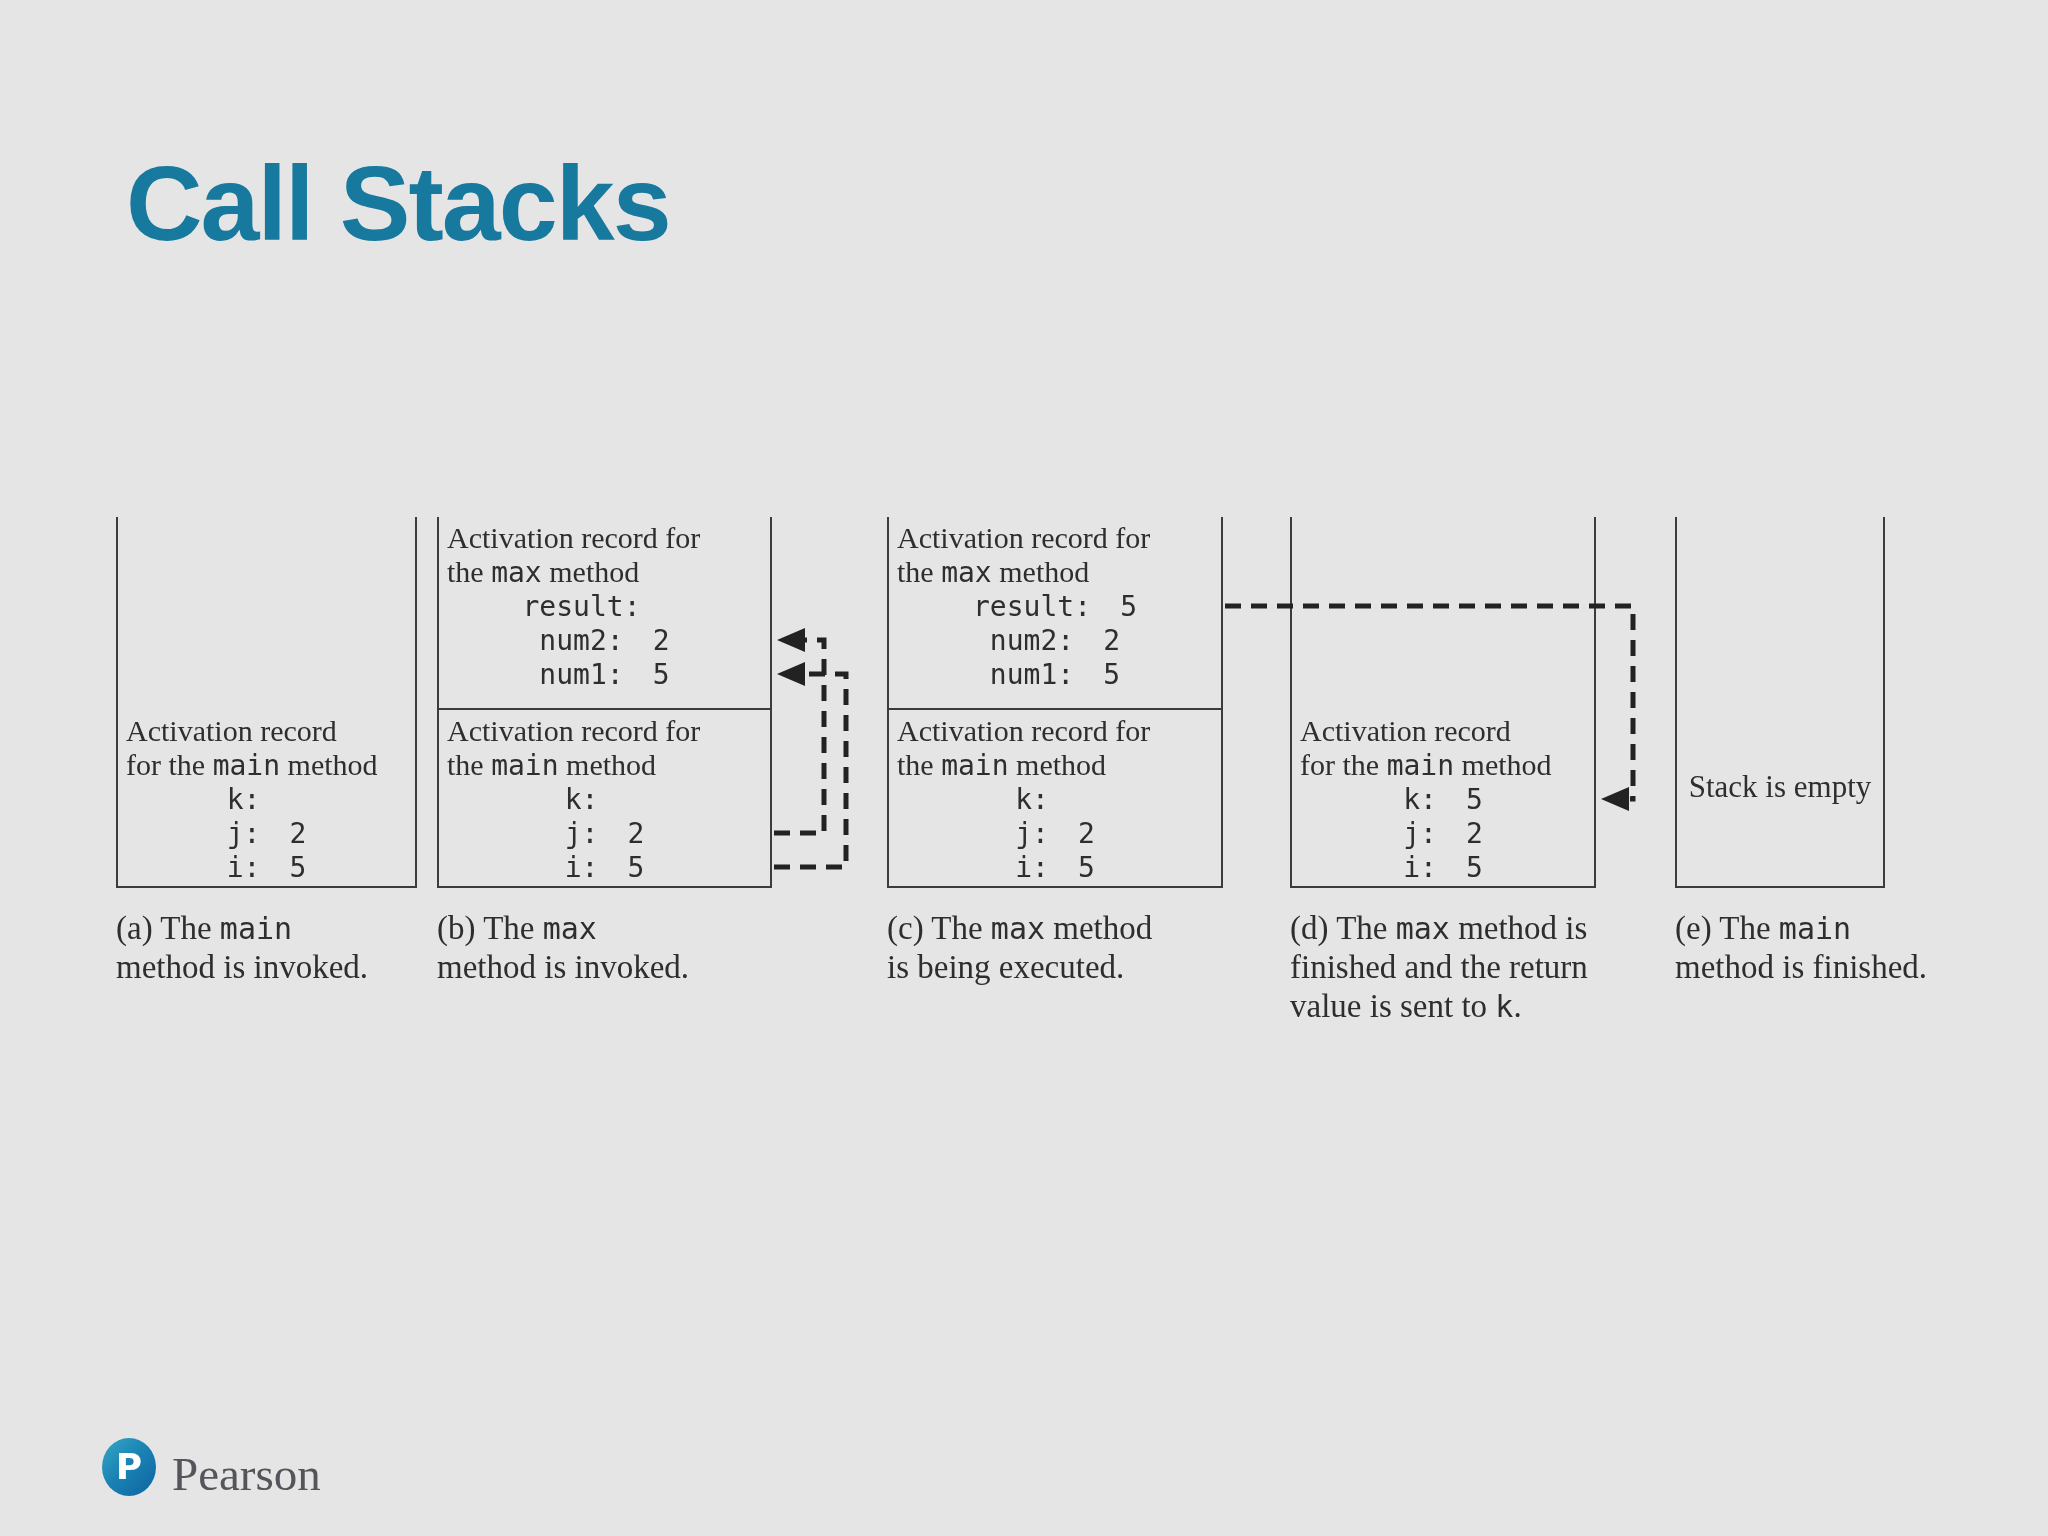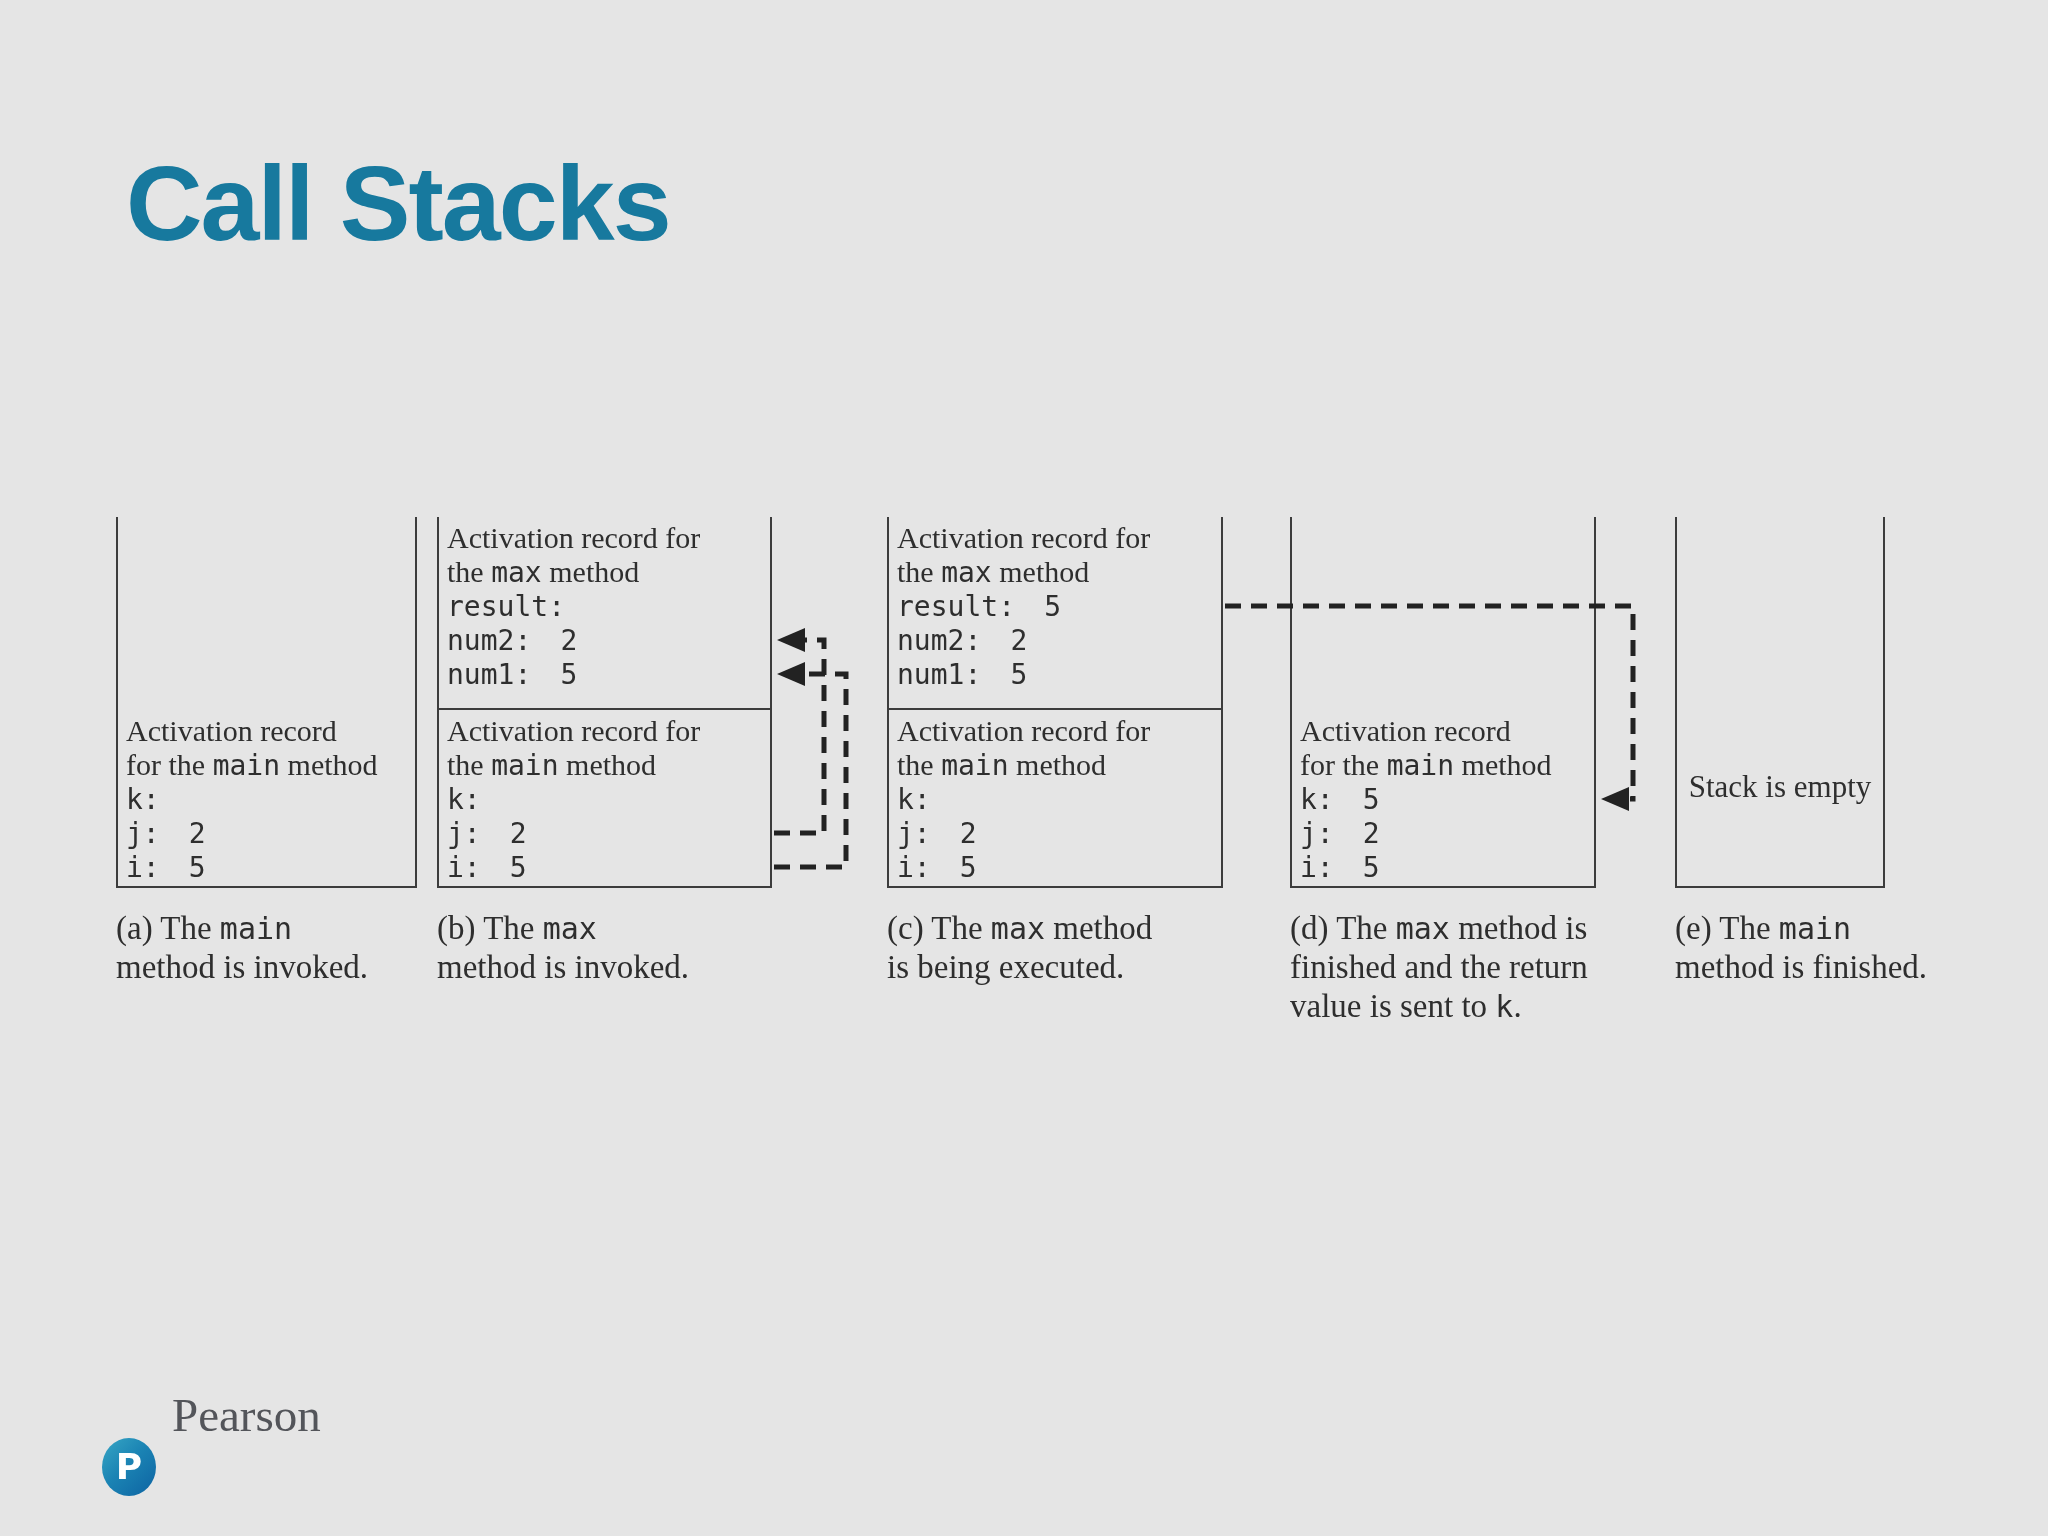--- a/index.html
+++ b/index.html
@@ -12,40 +12,40 @@
 
   
   .stack{position:absolute;top:517px;height:371px;
          border-left:2px solid #3c3c3c;border-right:2px solid #3c3c3c;border-bottom:2px solid #3c3c3c;
          box-sizing:border-box;}
   .rec{position:absolute;left:0;right:0;padding:4px 6px 0 8px;box-sizing:border-box;}
   .rec-top{top:0;height:193px;border-bottom:2px solid #3c3c3c;}
   .rec-bottom{top:193px;bottom:0;}
   .rec-line{font-size:30px;line-height:34px;white-space:nowrap;}
   .mono{font-family:"DejaVu Sans Mono",monospace;font-size:28px;}
-  .vrow{display:flex;justify-content:flex-start;align-items:baseline;height:34px;padding-right:2px;}
+  .vrow{display:flex;justify-content:center;align-items:baseline;height:34px;padding-right:2px;}
   .vrow .mono{line-height:34px;}
   .val{display:inline-block;width:46px;text-align:right;}
   .empty-label{position:absolute;left:0;right:0;top:252px;text-align:center;
                font-size:31px;white-space:nowrap;}
 
   
   .caption{position:absolute;left:-2px;top:392px;white-space:nowrap;}
   .cap-line{font-size:33px;line-height:39px;}
   .cap-line .mono{font-size:30px;}
 
   
   .overlay{position:absolute;left:0;top:0;width:2048px;height:1536px;pointer-events:none;}
 
   
   .logo{position:absolute;left:102px;top:1438px;width:54px;height:58px;border-radius:50%;
         background:linear-gradient(135deg,#38a7c5 0%,#1b84b4 45%,#0d63a2 100%);
         display:flex;align-items:center;justify-content:center;}
   .logo-p{color:#ffffff;font-family:"DejaVu Sans",sans-serif;font-weight:bold;font-size:36px;line-height:1;}
-  .brand{position:absolute;left:172px;top:1388px;font-size:47px;color:#53555a;}
+  .brand{position:absolute;left:172px;top:1447px;font-size:47px;color:#53555a;}
   .copyright{position:absolute;right:98px;top:1440px;
              font-family:"Liberation Sans",sans-serif;font-size:39px;color:#0b0b0b;white-space:nowrap;}
 </style>
 </head>
 <body>
 
 <div class="slide">
 
   <div class="page-title">Call Stacks</div>
 

